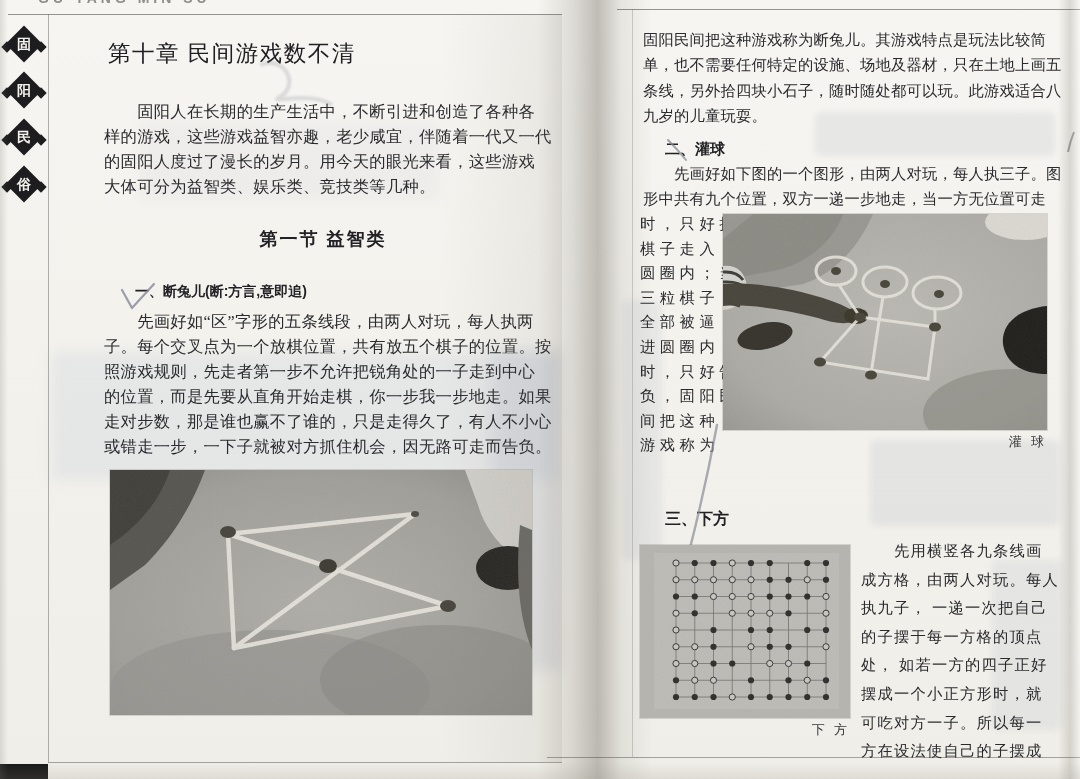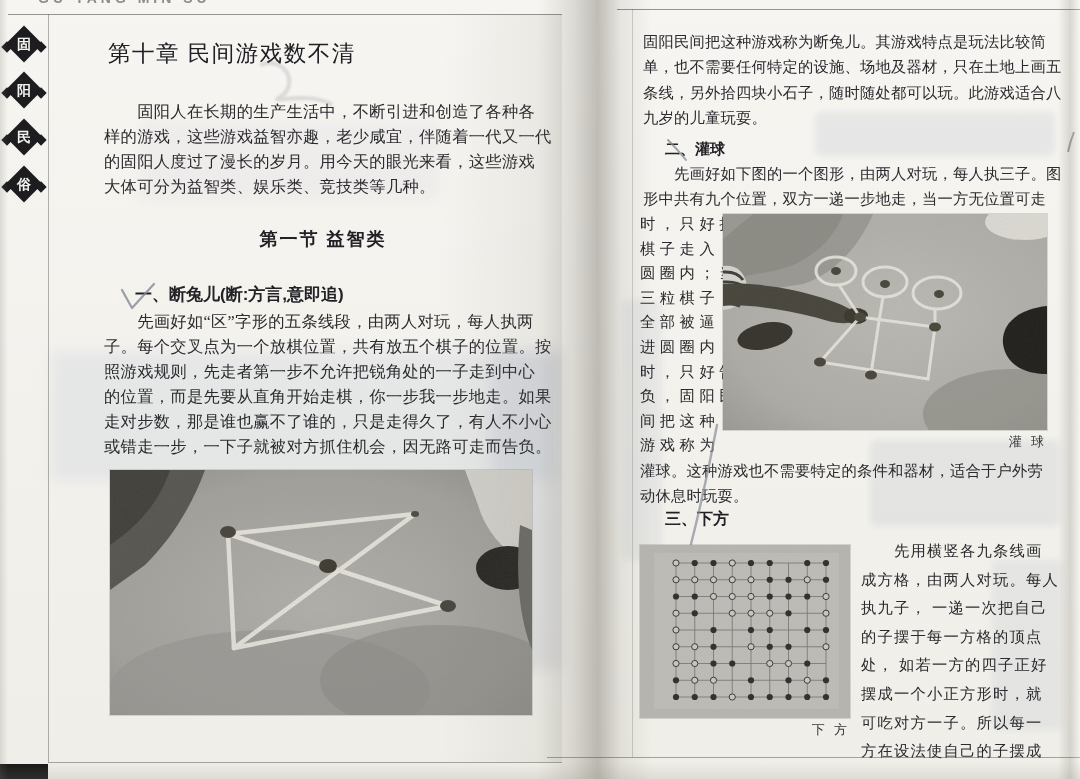--- a/index.html
+++ b/index.html
@@ -78,21 +78,21 @@
       <path d="M20,10 C45,0 60,30 40,42 C25,50 70,35 92,50" fill="none" stroke="rgba(120,125,140,.22)" stroke-width="4" filter="blur(1px)"></path>
     </svg>
 
     <div class="abs txt body-l" style="left:104px;top:99px;width:440px;">　　固阳人在长期的生产生活中，不断引进和创造了各种各
 样的游戏，这些游戏益智亦趣，老少咸宜，伴随着一代又一代
 的固阳人度过了漫长的岁月。用今天的眼光来看，这些游戏
 大体可分为益智类、娱乐类、竞技类等几种。</div>
 
     <div class="abs sans" style="left:104px;top:227px;width:438px;text-align:center;font-size:18px;font-weight:bold;letter-spacing:2px;color:#222226;">第一节  益智类</div>
 
-    <div class="abs sans" style="left:135px;top:283px;font-size:17px;font-weight:bold;color:#222226;">一、断兔儿(断:方言,意即追)</div>
+    <div class="abs sans" style="left:135px;top:283px;font-size:14px;font-weight:bold;color:#222226;">一、断兔儿(断:方言,意即追)</div>
 
     <svg class="abs" style="left:110px;top:278px;" width="60" height="40">
       <path d="M12,12 L22,30 L44,6" fill="none" stroke="rgba(130,136,150,.8)" stroke-width="2.2" stroke-linecap="round" stroke-linejoin="round"></path>
     </svg>
 
     <div class="abs txt body-l" style="left:104px;top:309px;width:440px;">　　先画好如“区”字形的五条线段，由两人对玩，每人执两
 子。每个交叉点为一个放棋位置，共有放五个棋子的位置。按
 照游戏规则，先走者第一步不允许把锐角处的一子走到中心
 的位置，而是先要从直角开始走棋，你一步我一步地走。如果
 走对步数，那是谁也赢不了谁的，只是走得久了，有人不小心
@@ -146,21 +146,21 @@
 
     <div class="abs hline" style="left:55px;top:9px;width:463px;"></div>
     <div class="abs vline" style="left:70px;top:9px;height:748px;background:rgba(90,88,84,.25);"></div>
     <div class="abs hline" style="left:-15px;top:757px;width:533px;background:rgba(70,68,64,.45);"></div>
 
     <div class="ghost" style="left:253px;top:112px;width:240px;height:44px;"></div>
     <div class="ghost" style="left:308px;top:440px;width:190px;height:86px;"></div>
     <div class="ghost" style="left:430px;top:560px;width:70px;height:170px;background:rgba(130,140,165,.10);"></div>
     <div class="ghost" style="left:60px;top:300px;width:40px;height:260px;background:rgba(130,140,165,.10);"></div>
 
-    <div class="abs txt body-r" style="left:81px;top:29px;width:410px;">固阳民间把这种游戏称为断兔儿。其游戏特点是玩法比较简
+    <div class="abs txt body-r" style="left:81px;top:29px;width:410px;font-family:Liberation Mono, monospace;">固阳民间把这种游戏称为断兔儿。其游戏特点是玩法比较简
 单，也不需要任何特定的设施、场地及器材，只在土地上画五
 条线，另外拾四块小石子，随时随处都可以玩。此游戏适合八
 九岁的儿童玩耍。</div>
 
     <div class="abs sans" style="left:103px;top:140px;font-size:15px;font-weight:bold;color:#222226;">二、灌球</div>
     <svg class="abs" style="left:98px;top:136px;" width="40" height="30">
       <path d="M8,4 Q18,14 26,24" fill="none" stroke="rgba(130,136,150,.75)" stroke-width="2" stroke-linecap="round"></path>
     </svg>
 
     <div class="abs txt body-r" style="left:81px;top:161px;width:410px;">　　先画好如下图的一个图形，由两人对玩，每人执三子。图
@@ -231,22 +231,20 @@
         <ellipse cx="97" cy="148" rx="6" ry="4.5"></ellipse>
           <ellipse cx="148" cy="161" rx="6" ry="4.5"></ellipse>
         <ellipse cx="113" cy="57" rx="5" ry="4"></ellipse>
           <ellipse cx="162" cy="70" rx="5" ry="4"></ellipse>
           <ellipse cx="216" cy="80" rx="5" ry="4"></ellipse>
       </g>
       <rect width="324" height="216" filter="url(#g2)" opacity=".5"></rect>
     </svg>
     <div class="abs caption" style="left:161px;top:433px;width:324px;">灌 球</div>
 
-    <div class="abs txt body-r" style="left:78px;top:458px;width:412px;">灌球。这种游戏也不需要特定的条件和器材，适合于户外劳
-动休息时玩耍。</div>
 
     <div class="abs sans" style="left:103px;top:509px;font-size:16px;font-weight:bold;color:#222226;">三、下方</div>
 
     <svg class="abs" style="left:115px;top:420px;" width="50" height="140">
       <path d="M40,5 Q28,70 12,132" fill="none" stroke="rgba(135,140,152,.7)" stroke-width="2.4" stroke-linecap="round"></path>
     </svg>
 
     <svg class="abs photo" style="left:78px;top:545px;" width="210" height="173" viewBox="0 0 210 173">
       <defs>
         <filter id="g3">

